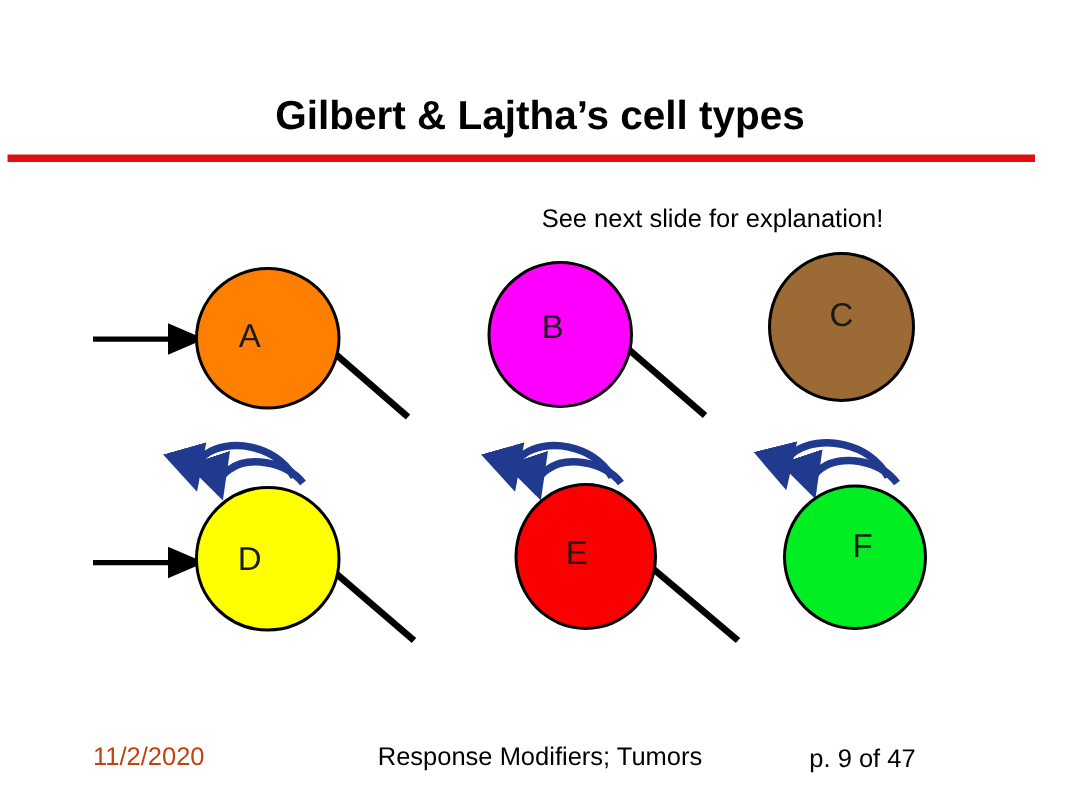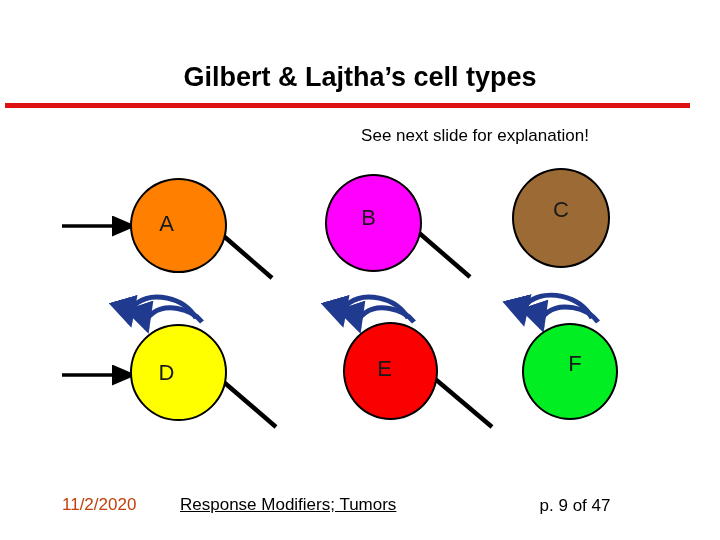--- a/index.html
+++ b/index.html
@@ -40,21 +40,21 @@
     top: 103px;
     width: 685px;
     height: 5px;
     background: #dd1111;
   }
 
   
   #subtitle {
     position: absolute;
     left: 330px;
-    top: 126px;
+    top: 136px;
     width: 290px;
     text-align: center;
     font-size: 17px;
     color: #000000;
     white-space: nowrap;
   }
 
   
   #diagram {
     position: absolute;
@@ -148,16 +148,16 @@
     <span class="node-label node-d-label">D</span>
   </div>
   <div class="node" id="node-e" style="background: rgb(251, 0, 0);">
     <span class="node-label node-e-label">E</span>
   </div>
   <div class="node" id="node-f" style="background: rgb(0, 238, 34);">
     <span class="node-label node-f-label">F</span>
   </div>
 
   <div style="position:absolute; left:62px; top:495px; font-size:17px; color:#c2410c;">11/2/2020</div>
-  <div style="position:absolute; left:180px; top:495px; width:360px; text-align:left; font-size:17px; color:#000; white-space:nowrap;text-decoration:underline;">Response Modifiers; Tumors</div>
+  <div style="position:absolute; left:180px; top:495px; width:360px; text-align:center; font-size:17px; color:#000; white-space:nowrap;">Response Modifiers; Tumors</div>
   <div style="position:absolute; left:490px; top:496px; width:170px; text-align:center; font-size:17px; color:#000; white-space:nowrap;">p. 9 of 47</div>
 
 </div>
 
 </body></html>

